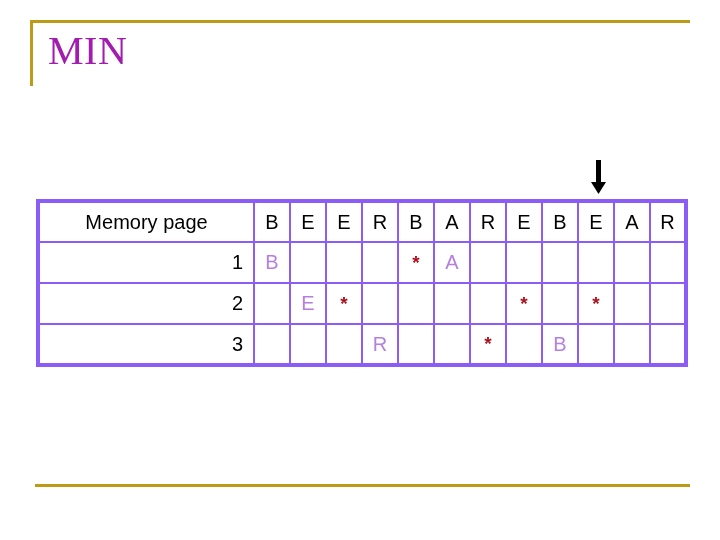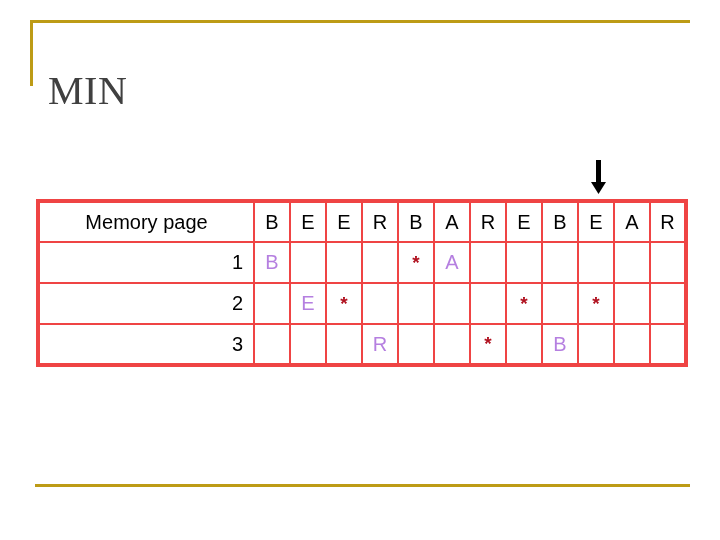--- a/index.html
+++ b/index.html
@@ -42,45 +42,44 @@
   }
 
   
   #slide-title {
     position: absolute;
     left: 48px;
     top: 27px;
     font-family: "Liberation Serif", serif;
     font-size: 40px;
     line-height: 48px;
-    color: #404040;
+    color: #a21caf;
     letter-spacing: 0.5px;
     white-space: nowrap;
-    margin-top: 40px;
   }
 
   
   #pointer-arrow {
     position: absolute;
     left: 588px;
     top: 160px;
     width: 22px;
     height: 36px;
   }
 
   
   #memory-table {
     position: absolute;
     left: 36px;
     top: 199px;
     border-collapse: collapse;
     table-layout: fixed;
   }
   #memory-table td {
-    border: 2px solid #ef4444;
+    border: 2px solid #8b5cf6;
     padding: 0;
     text-align: center;
     vertical-align: middle;
     height: 41px;
     box-sizing: border-box;
   }
   #memory-table .label-col {
     width: 216px;
     text-align: right;
     padding-right: 10px;

